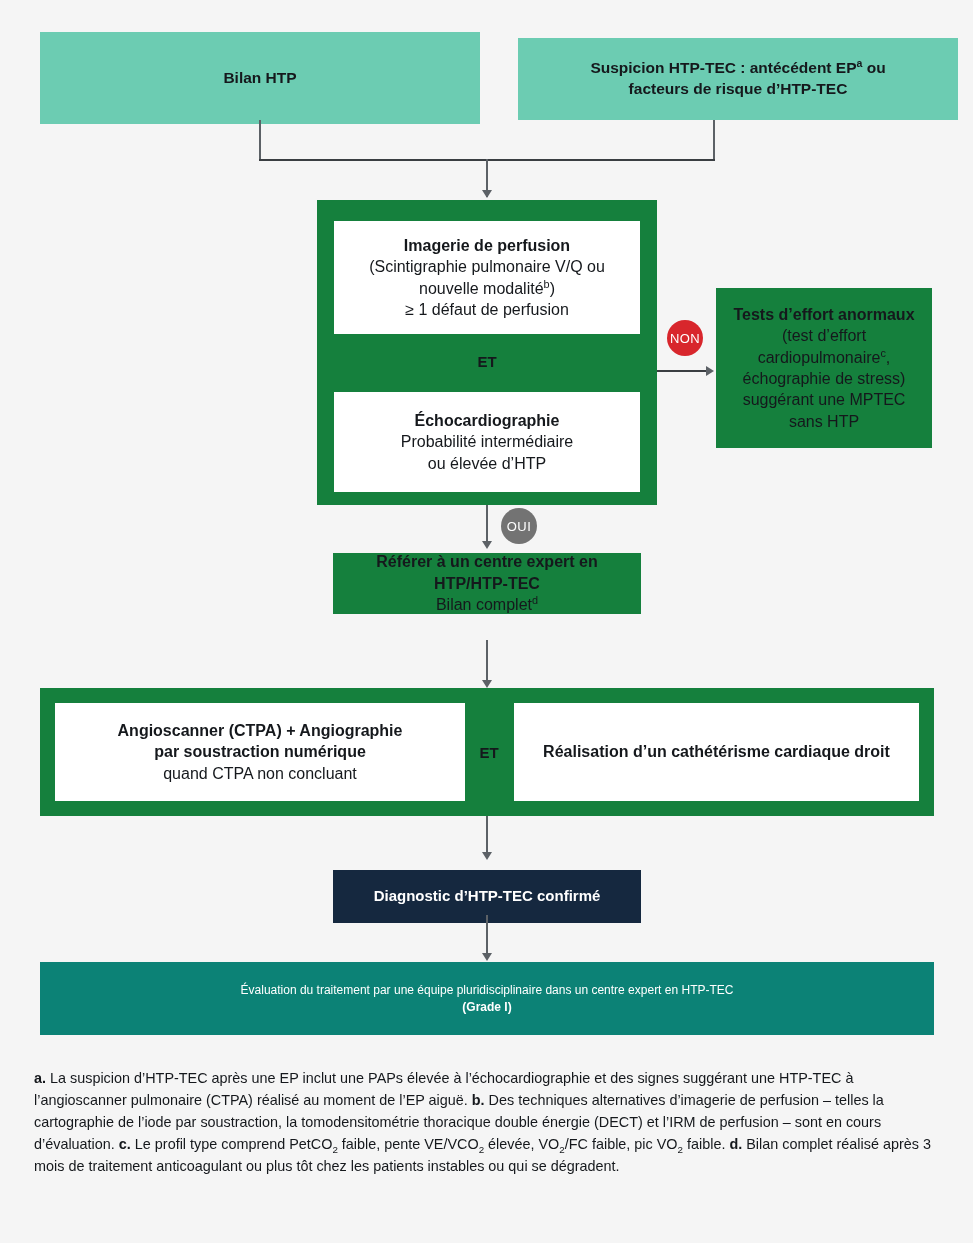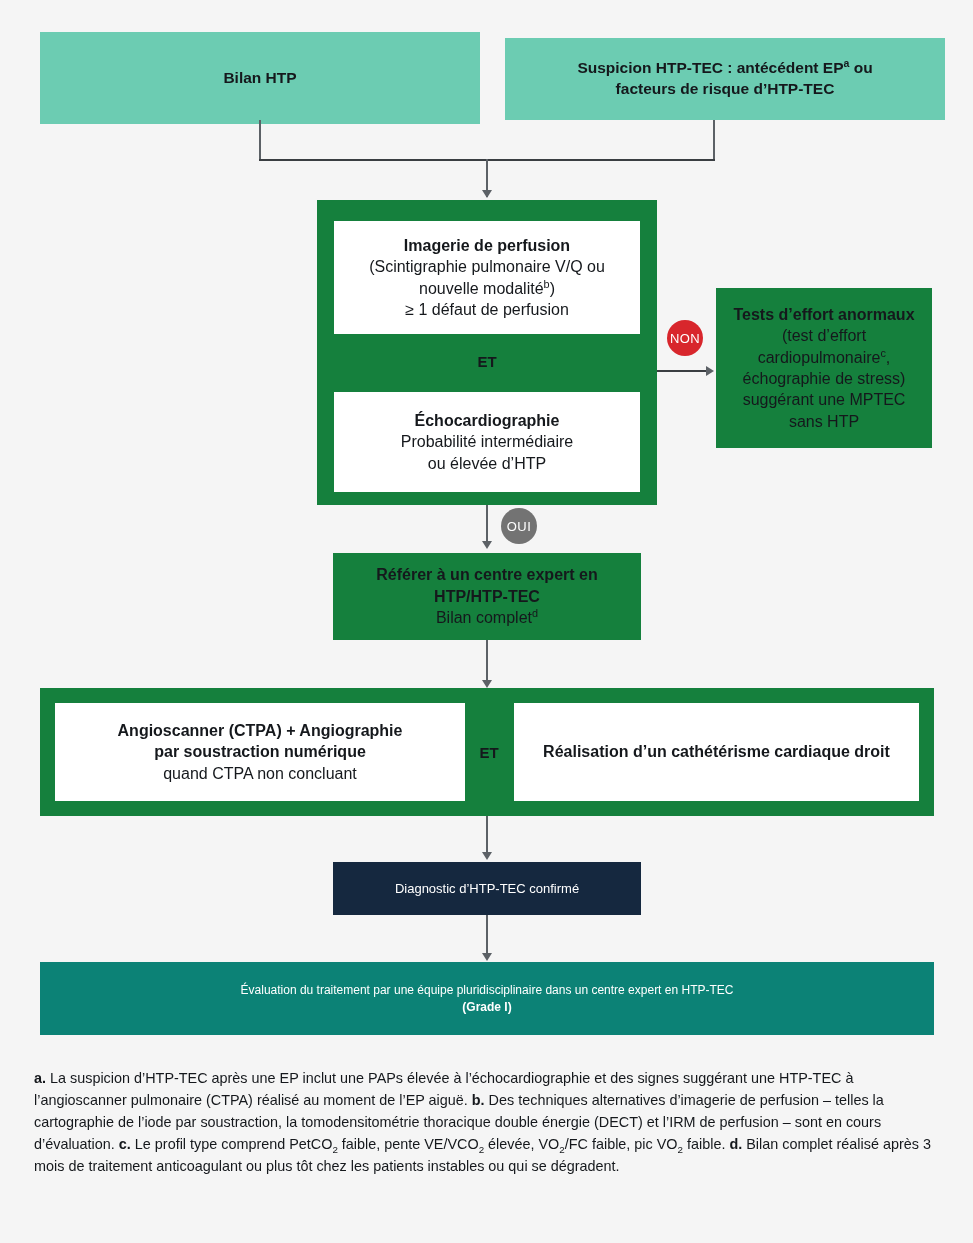--- a/index.html
+++ b/index.html
@@ -39,22 +39,23 @@
   }
   .lightblue {
     background: #15803d;
   }
   .white {
     background: #FFFFFF;
   }
   .navy {
     background: #15283F;
     color: #FFFFFF;
-    font-weight: normal;
-    font-size: 13px;
+    font-weight: bold;
+    font-size: 15px;
+    margin-top: 8px;
   }
   .teal {
     background: #0C8276;
     color: #FFFFFF;
     font-size: 12px;
   }
 
   .t-bold { font-weight: bold; }
   .t-reg  { font-weight: normal; }
   .line   { display: block; }
@@ -125,21 +126,21 @@
 </style>
 </head>
 <body>
 
 <div class="page">
 
   <div class="box mint" style="left:40px; top:32px; width:440px; height:92px;">
     <span class="line">Bilan HTP</span>
   </div>
 
-  <div class="box mint" style="left:505px; top:38px; width:440px; height:82px;">
+  <div class="box mint" style="left:518px; top:38px; width:440px; height:82px;">
     <span class="line"><span>Suspicion HTP-TEC : antécédent EP</span><sup>a</sup><span> ou</span></span>
     <span class="line">facteurs de risque d’HTP-TEC</span>
   </div>
 
   <div class="vline" style="left:259px; top:120px; height:40px;"></div>
   <div class="vline" style="left:713px; top:120px; height:40px;"></div>
   <div class="hline" style="left:259px; top:159px; width:456px;"></div>
   <div class="vline" style="left:486px; top:159px; height:38px;"></div>
   <div class="arrow-down" style="left:482px; top:190px;"></div>
 
@@ -170,21 +171,21 @@
     <span class="line t-reg"><span>cardiopulmonaire</span><sup>c</sup><span>,</span></span>
     <span class="line t-reg">échographie de stress)</span>
     <span class="line t-reg">suggérant une MPTEC</span>
     <span class="line t-reg">sans HTP</span>
   </div>
 
   <div class="vline" style="left:486px; top:505px; height:40px;"></div>
   <div class="arrow-down" style="left:482px; top:541px;"></div>
   <div class="badge badge-oui" style="left:501px; top:508px; width:36px; height:36px;">OUI</div>
 
-  <div class="box lightblue" style="left:333px; top:553px; width:308px; height:87px;">
+  <div class="box lightblue" style="left:333px; top:553px; width:308px; height:61px;">
     <span class="line t-bold">Référer à un centre expert en</span>
     <span class="line t-bold">HTP/HTP-TEC</span>
     <span class="line t-reg"><span>Bilan complet</span><sup>d</sup></span>
   </div>
 
   <div class="vline" style="left:486px; top:640px; height:44px;"></div>
   <div class="arrow-down" style="left:482px; top:680px;"></div>
 
   <div class="box lightblue" style="left:40px; top:688px; width:894px; height:128px;"></div>
 

